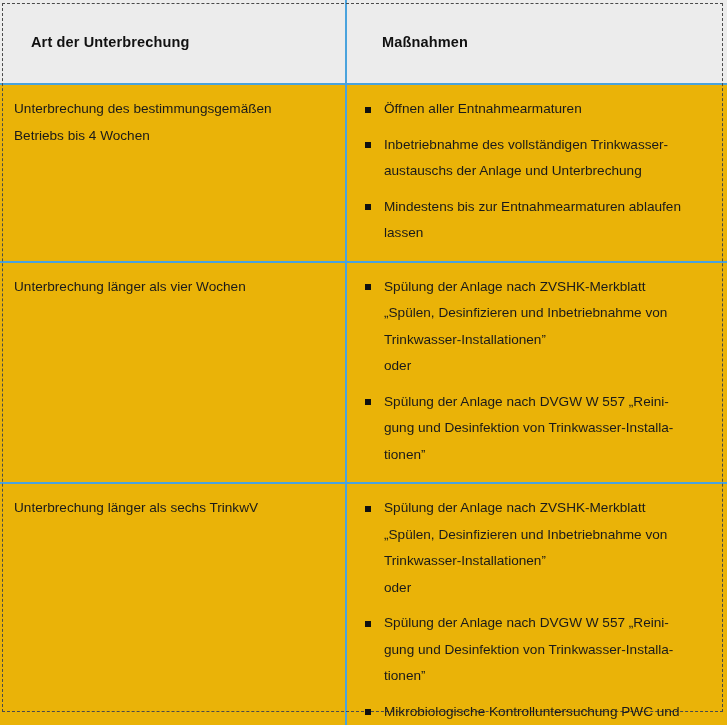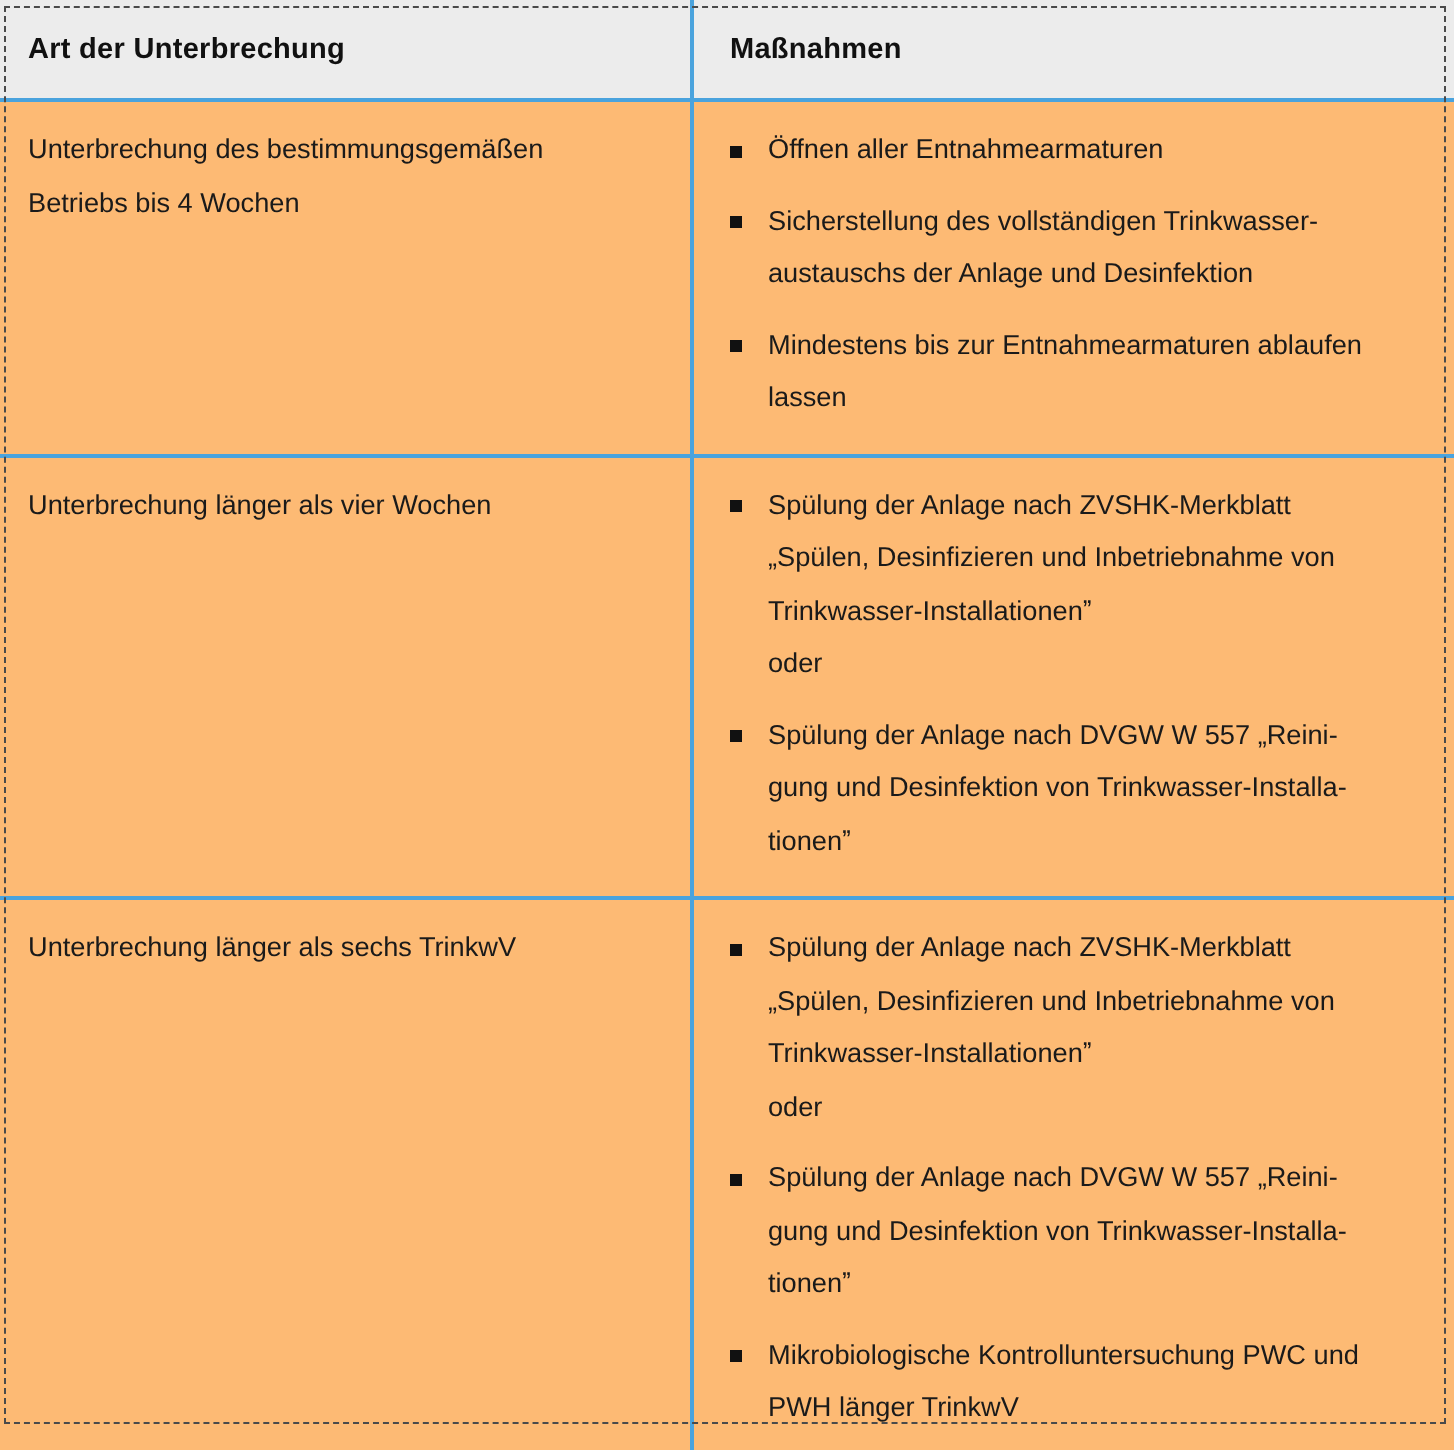--- a/index.html
+++ b/index.html
@@ -42,37 +42,37 @@
 
   col.col-left  { width: 346px; }
   col.col-right { width: 381px; }
 
   thead th {
     background: #ececec;
     text-align: left;
     font-size: 14.5px;
     font-weight: bold;
     letter-spacing: 0.01em;
-    padding: 0;
+    padding: 17px;
     height: 49px;
     vertical-align: middle;
     color: #111111;
     border-bottom: 2px solid #4aa3dd;
   }
   thead th .cellpad { padding: 0 0 0 14px; }
   thead th.col-measures .cellpad { padding: 0 0 0 18px; }
   thead th.col-measures { border-left: 2px solid #4aa3dd; margin-left: 31px; }
 
   tbody td {
     vertical-align: top;
     font-size: 13.6px;
     line-height: 26.5px;
     border-bottom: 2px solid #4aa3dd;
     padding: 0;
-    background: #fdba74;
+    background: #eab308;
   }
   tbody tr:last-child td { border-bottom: none; }
   tbody td.kind  { padding: 11px 10px 14px 14px; }
   tbody td.measures {
     border-left: 2px solid #4aa3dd;
     padding: 11px 6px 14px 18px;
   }
 
   ul.measure-list {
     list-style: none;
@@ -125,22 +125,22 @@
         <td class="kind">
           <span class="kind-text">Unterbrechung des bestimmungsgemäßen
 Betriebs bis 4 Wochen</span>
         </td>
         <td class="measures">
           <ul class="measure-list">
             <li>
               <span class="line">Öffnen aller Entnahmearmaturen</span>
             </li>
             <li>
-              <span class="line">Sicherstellung des vollständigen Trinkwasser-</span>
-              <span class="line">austauschs der Anlage und Desinfektion</span>
+              <span class="line">Inbetriebnahme des vollständigen Trinkwasser-</span>
+              <span class="line">austauschs der Anlage und Unterbrechung</span>
             </li>
             <li>
               <span class="line">Mindestens bis zur Entnahmearmaturen ablaufen</span>
               <span class="line">lassen</span>
             </li>
           </ul>
         </td>
       </tr>
 
       <tr style="height:190px;">

